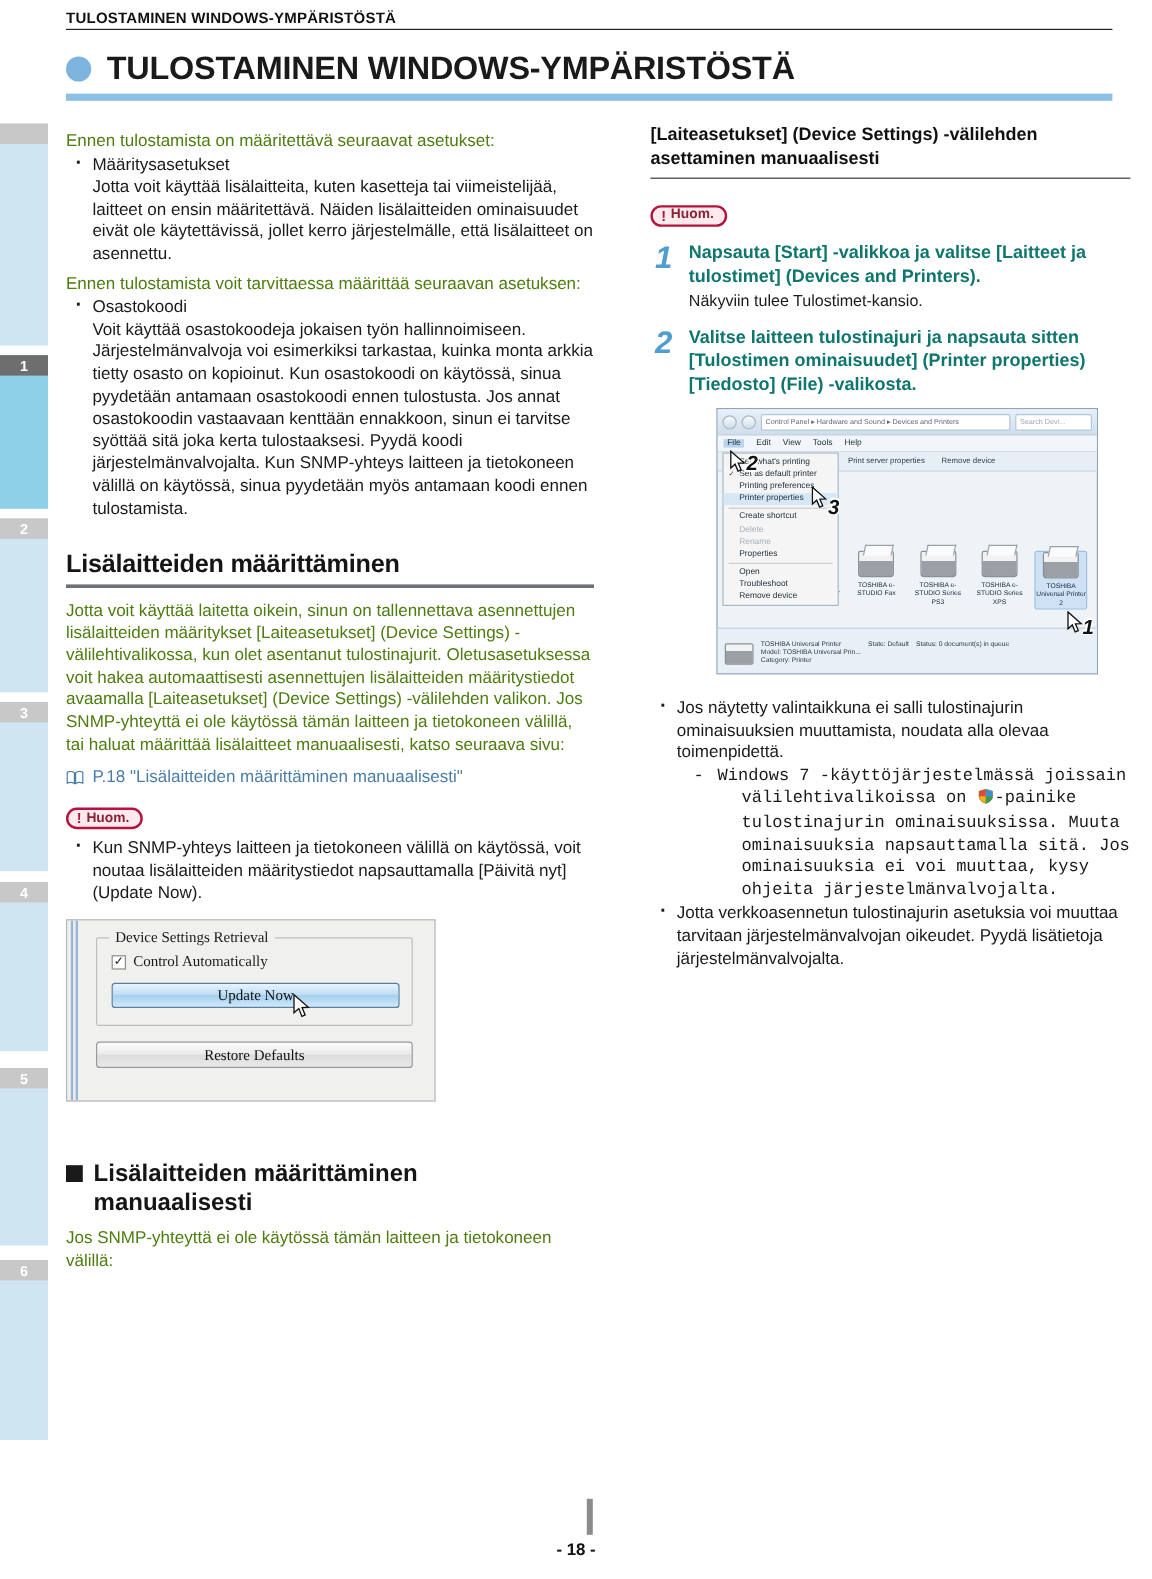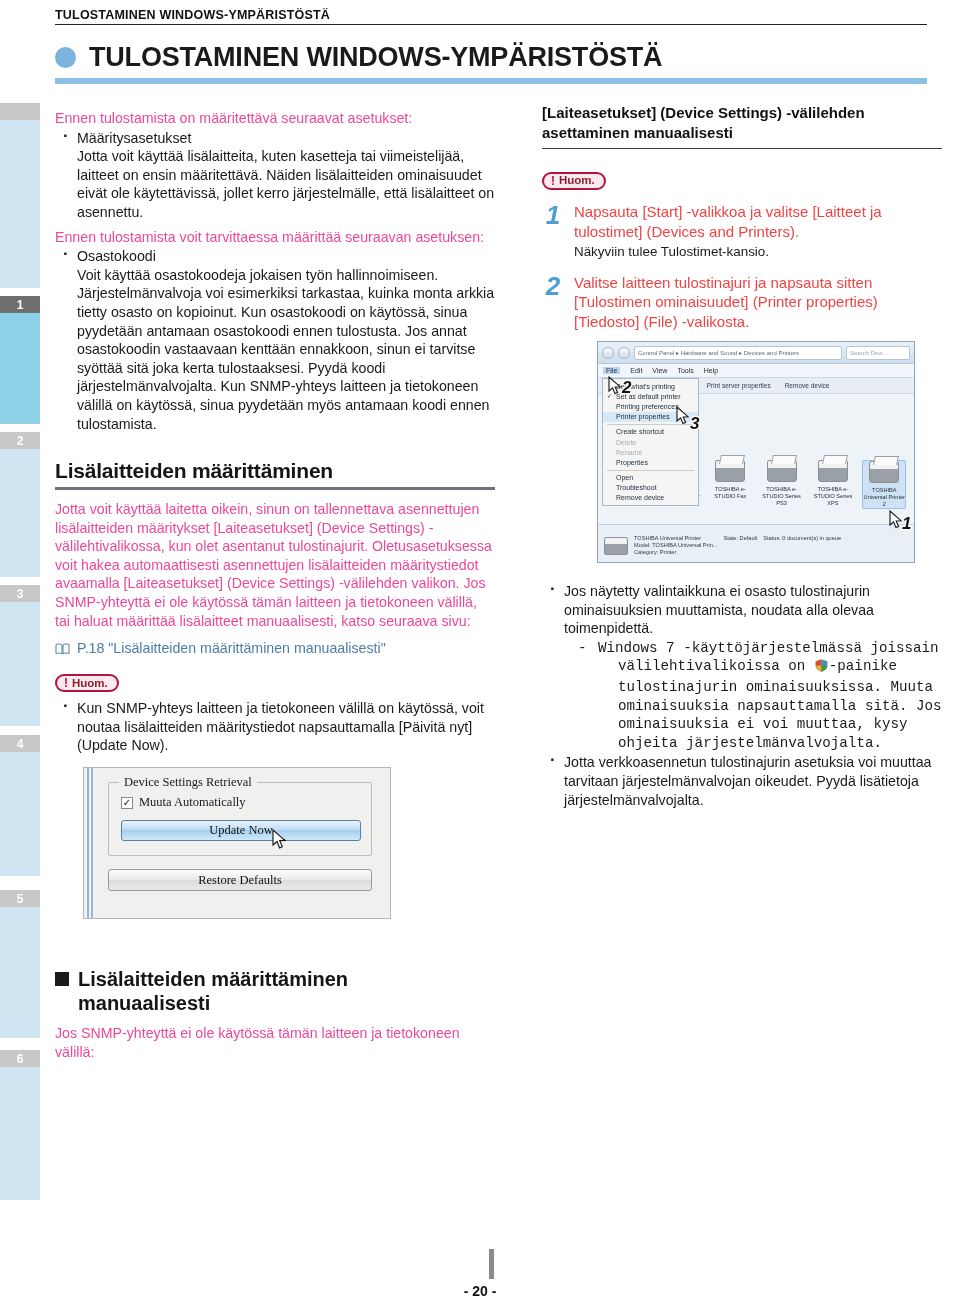--- a/index.html
+++ b/index.html
@@ -81,21 +81,21 @@
     font-size: 21px;
     font-weight: bold;
     padding: 5px 14px 7px 14px;
     letter-spacing: -.2px;
   }
 
   
   .para {
     font-size: 14.2px;
     line-height: 18.6px;
-    color: #ec4899;
+    color: #4d7c0f;
     margin: 6px 0 0 0;
   }
 
   
   ul.dot-list { list-style: none; margin: 0; padding: 0; }
   ul.dot-list > li {
     position: relative;
     padding-left: 22px;
     font-size: 14.2px;
     line-height: 18.6px;
@@ -166,21 +166,21 @@
 
   
   .step { display: flex; gap: 10px; margin-top: 12px; }
   .step .step-num {
     flex: 0 0 auto; width: 22px;
     font-size: 26px; font-weight: bold; font-style: italic;
     color: #4f9ed1; line-height: 26px; text-align: center;
   }
   .step .step-body { flex: 1 1 auto; }
   .step .step-title {
-    font-size: 15px; font-weight: normal; line-height: 19.5px; color: #ef4444;
+    font-size: 15px; font-weight: bold; line-height: 19.5px; color: #0f766e;
   }
   .step .step-note {
     font-size: 13.4px; line-height: 17.5px; color: #1b1b1b; margin-top: 2px;
   }
 
   
   .shot {
     border: 1px solid #b9b9b9;
     background: #efefef;
     position: relative;
@@ -188,21 +188,20 @@
   }
 
   
   #dsr-shot {
     margin-top: 12px;
     width: 308px; height: 152px;
     background: #f0f0ef;
     border: 1px solid #b6b6b6;
     padding: 8px 10px;
     font-family: "Liberation Serif", serif;
-    margin-left: 28px;
   }
   #dsr-shot .dsr-leftbars {
     position: absolute; left: 3px; top: 0; bottom: 0; width: 10px;
   }
   #dsr-shot .dsr-leftbars i {
     position: absolute; top: 0; bottom: 0; width: 2px; background: #9ab6d6; display: block;
   }
   #dsr-group {
     margin: 6px 8px 0 14px;
     border: 1px solid #bdbdbd;
@@ -443,21 +442,21 @@
   
   <div id="dsr-shot" class="shot">
     <div class="dsr-leftbars">
       <i style="left:0"></i>
         <i style="left:4px"></i>
     </div>
     <div id="dsr-group">
       <div id="dsr-group-label">Device Settings Retrieval</div>
       <div class="win-check-row">
         <span class="win-checkbox">✓</span>
-        <span>Muuta Automatically</span>
+        <span>Control Automatically</span>
       </div>
       <div class="win-button">
         <span>Update Now</span>
         <svg class="cursor-mark" style="left:150px;top:8px" width="16" height="22" viewBox="0 0 16 22">
           <path d="M1 1 L1 16 L5 12.5 L7.6 19 L10.3 17.8 L7.7 11.6 L13 11.4 Z" fill="#fff" stroke="#111" stroke-width="1.1"></path>
         </svg>
       </div>
     </div>
     <div id="restore-btn" class="win-button plain">
       <span>Restore Defaults</span>
@@ -606,21 +605,21 @@
       <div style="display:flex;flex-direction:column;gap:1px;padding-top:6px">
         <span>Status: 0 document(s) in queue</span>
       </div>
     </div>
   </div>
 
   <div style="height:18px"></div>
 
   <ul class="dot-list">
     <li>
-      <span>Jos näytetty valintaikkuna ei osasto tulostinajurin ominaisuuksien muuttamista, noudata alla olevaa toimenpidettä.</span>
+      <span>Jos näytetty valintaikkuna ei salli tulostinajurin ominaisuuksien muuttamista, noudata alla olevaa toimenpidettä.</span>
       <ul class="dash-list">
         <li>
           <span>Windows 7 -käyttöjärjestelmässä joissain</span>
           <div style="padding-left:20px">
             <span>välilehtivalikoissa on</span>
             <span class="shield-icon">
               <svg width="13" height="13" viewBox="0 0 13 13">
                 <path d="M6.5 .7 L12.1 2.4 V6.5 C12.1 9.4 9.6 11.6 6.5 12.4 C3.4 11.6 .9 9.4 .9 6.5 V2.4 Z" fill="#f2b01e" stroke="#9a7510" stroke-width=".6"></path>
                 <path d="M6.5 .7 L12.1 2.4 V6.5 C12.1 9.4 9.6 11.6 6.5 12.4 Z" fill="#3f8fd6"></path>
                 <path d="M.9 2.4 L6.5 .7 V6.5 H.9 Z" fill="#d94b3b"></path>
@@ -629,13 +628,13 @@
             </span><span>-painike tulostinajurin ominaisuuksissa. Muuta ominaisuuksia napsauttamalla sitä. Jos ominaisuuksia ei voi muuttaa, kysy ohjeita järjestelmänvalvojalta.</span>
           </div>
         </li>
       </ul>
     </li>
     <li>Jotta verkkoasennetun tulostinajurin asetuksia voi muuttaa tarvitaan järjestelmänvalvojan oikeudet. Pyydä lisätietoja järjestelmänvalvojalta.</li>
   </ul>
 </div>
 
 <div id="footer-rule"></div>
-<div id="page-number">- 20 -</div>
+<div id="page-number">- 18 -</div>
 
 </body></html>

